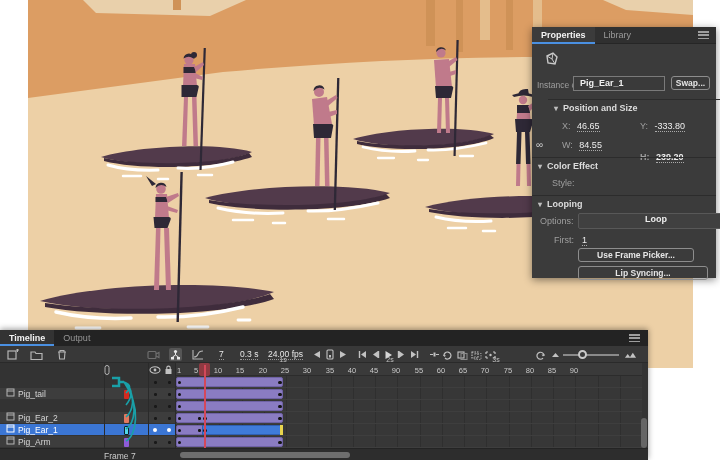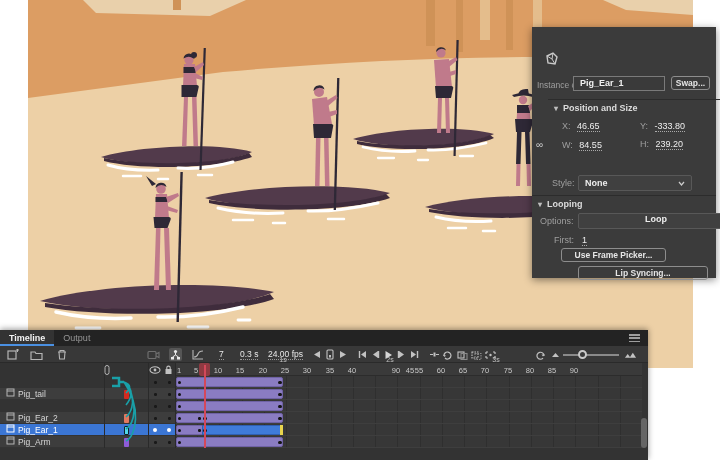--- a/index.html
+++ b/index.html
@@ -195,20 +195,29 @@
       <path d="M138,197 L150,193 L151,196 L140,203 Z" fill="#c07a8b"></path>
       <path d="M139,206 L150,210 L149,213 L138,210 Z" fill="#c07a8b"></path>
       <path d="M125.5,217 h15 a2,2 0 0 1 2,3 l-3,8 h-13 Z" fill="#2e2836"></path>
       <path d="M128,228 L126,290 L131,290 L132.5,228 Z" fill="#c07a8b"></path>
       <path d="M136,228 L138,290 L143,290 L141,228 Z" fill="#c07a8b"></path>
     </g>
   </svg>
 </div>
 
 <div id="props">
+  <div class="tabbar">
+    <div class="tab active">Properties</div>
+    <div class="tab">Library</div>
+    <div style="margin-left:auto; margin-right:7px;" class="menu-icon">
+        <i></i>
+        <i></i>
+        <i></i>
+      </div>
+  </div>
 
   <div class="abs" style="left:12px; top:24px;">
     <svg width="16" height="16" viewBox="0 0 16 16">
       <path d="M3,5 L9,2 L13,6 L11,13 L4,12 Z" fill="none" stroke="#c9c9c9" stroke-width="1.4"></path>
       <path d="M3,5 L8,8 L11,13 M8,8 L9,2" fill="none" stroke="#c9c9c9" stroke-width="1"></path>
     </svg>
   </div>
 
 
   <div class="abs plabel" style="left:5px; top:53px; font-size:8.5px;">Instance of:</div>
@@ -226,50 +235,45 @@
   </div>
   <div class="abs" style="left:108px; top:94px;">
     <span class="plabel">Y:</span>
     <span class="hot" style="margin-left:4px;">-333.80</span>
   </div>
   <div class="abs" style="left:4px; top:112px; color:#c9c9c9; font-size:10px;">∞</div>
   <div class="abs" style="left:30px; top:113px;">
     <span class="plabel">W:</span>
     <span class="hot" style="margin-left:4px;">84.55</span>
   </div>
-  <div class="abs" style="left:108px; top:112px;">
+  <div class="abs" style="left:108px; top:125px;font-weight:bold;">
     <span class="plabel">H:</span>
     <span class="hot" style="margin-left:4px;">239.20</span>
   </div>
 
+  <div class="section-head" style="top:130px;">
+    <span class="tri">▾</span><span>Color Effect</span>
+  </div>
   <div class="abs plabel" style="left:20px; top:151px;">Style:</div>
-  <div class="drop" style="left:46px; top:148px; width:114px;">
-    <span>None</span>
-    <span class="chev">
-      <svg width="7" height="7" viewBox="0 0 7 7">
-          <path d="M1,2 L3.5,5 L6,2" fill="none" stroke="#cccccc" stroke-width="1.2"></path>
-        </svg>
-    </span>
-  </div>
 
   <div class="section-head" style="top:168px;">
     <span class="tri">▾</span><span>Looping</span>
   </div>
   <div class="abs plabel" style="left:8px; top:189px;">Options:</div>
   <div class="drop" style="left:46px; top:186px; width:156px;flex-direction:column;">
     <span>Loop</span>
     <span class="chev">
       <svg width="7" height="7" viewBox="0 0 7 7">
           <path d="M1,2 L3.5,5 L6,2" fill="none" stroke="#cccccc" stroke-width="1.2"></path>
         </svg>
     </span>
   </div>
   <div class="abs plabel" style="left:22px; top:208px;">First:</div>
   <div class="abs hot" style="left:50px; top:208px;">1</div>
-  <button class="pbtn" style="left:29px; top:221px; width:105px;">Use Frame Picker...</button>
+  <button class="pbtn" style="left:46px; top:221px; width:116px;">Use Frame Picker...</button>
   <button class="pbtn" style="left:46px; top:239px; width:130px;">Lip Syncing...</button>
 </div>
 
 <div id="tl">
   <div class="tabbar">
     <div class="tab active">Timeline</div>
     <div class="tab">Output</div>
     <div style="margin-left:auto; margin-right:8px;" class="menu-icon">
         <i></i>
         <i></i>
@@ -421,21 +425,21 @@
   <div class="ruler">
     <span class="rnum" style="left:3px;">1</span>
     <span class="rnum" style="left:20px;">5</span>
     <span class="rnum" style="left:42px;">10</span>
     <span class="rnum" style="left:64px;">15</span>
     <span class="rnum" style="left:87px;">20</span>
     <span class="rnum" style="left:109px;">25</span>
     <span class="rnum" style="left:131px;">30</span>
     <span class="rnum" style="left:154px;">35</span>
     <span class="rnum" style="left:176px;">40</span>
-    <span class="rnum" style="left:198px;margin-left:36px;">45</span>
+    <span class="rnum" style="left:198px;">45</span>
     <span class="rnum" style="left:220px;">90</span>
     <span class="rnum" style="left:243px;">55</span>
     <span class="rnum" style="left:265px;">60</span>
     <span class="rnum" style="left:287px;">65</span>
     <span class="rnum" style="left:309px;">70</span>
     <span class="rnum" style="left:332px;">75</span>
     <span class="rnum" style="left:354px;">80</span>
     <span class="rnum" style="left:376px;">85</span>
     <span class="rnum" style="left:398px;">90</span>
     <span class="rsec" style="left:107px;">1s</span>
@@ -566,13 +570,17 @@
   </div>
 
   <div class="playhead-line"></div>
 
   <div class="colsep" style="left:104px;"></div>
   <div class="colsep" style="left:148px;"></div>
   <div class="colsep" style="left:175px;"></div>
 
   <div class="vscroll"></div>
 
+  <div class="statusbar">
+    <span class="ftext">Frame 7</span>
+    <span class="hscroll"></span>
+  </div>
 </div>
 
 </body></html>

